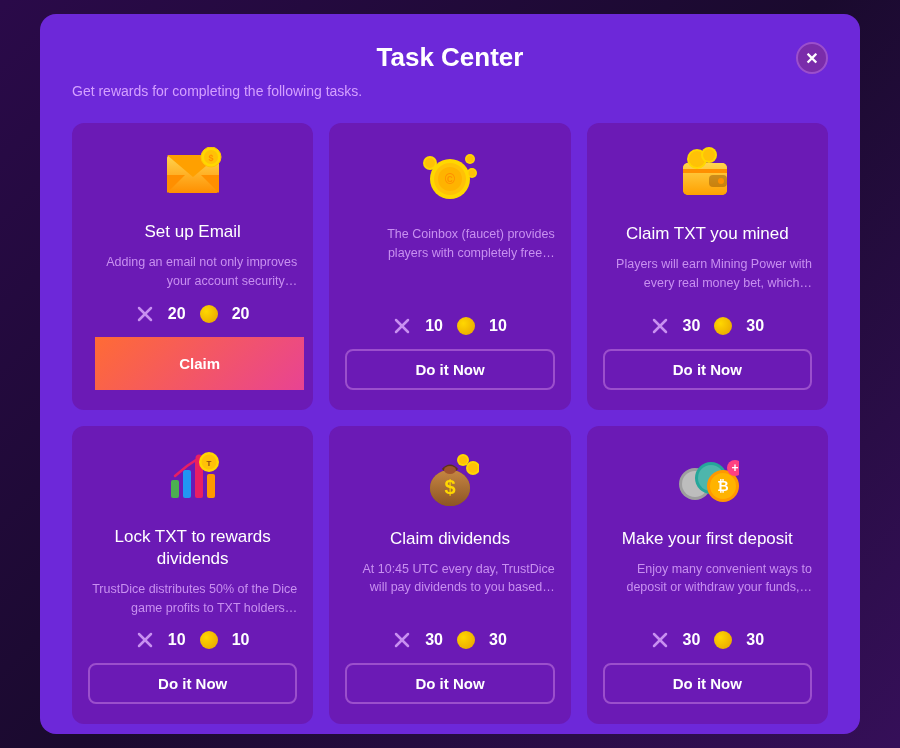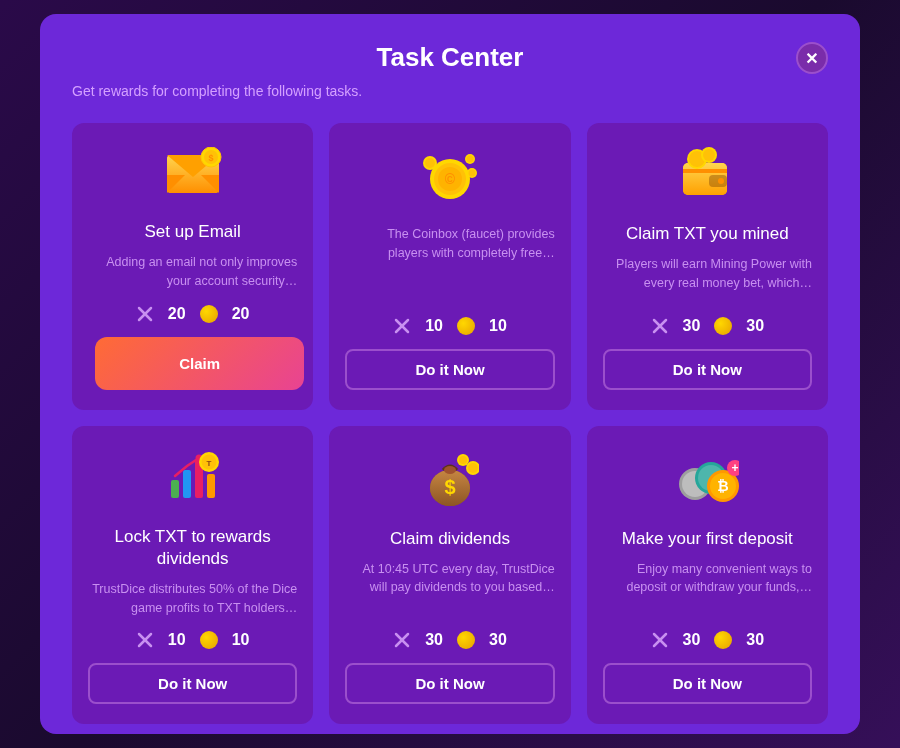--- a/index.html
+++ b/index.html
@@ -129,21 +129,21 @@
       height: 18px;
       background: radial-gradient(circle at 35% 35%, #ffd700, #e6a000);
       border-radius: 50%;
       display: inline-block;
     }
 
     .btn-claim {
       background: linear-gradient(135deg, #ff6b35, #e84393);
       color: #fff;
       border: none;
-      border-radius: 12px;
+      border-radius: 0;
       padding: 18px 36px;
       font-size: 15px;
       font-weight: 700;
       cursor: pointer;
       width: 100%;
       margin-left: 14px;
     }
 
     .btn-do-now {
       background: transparent;

